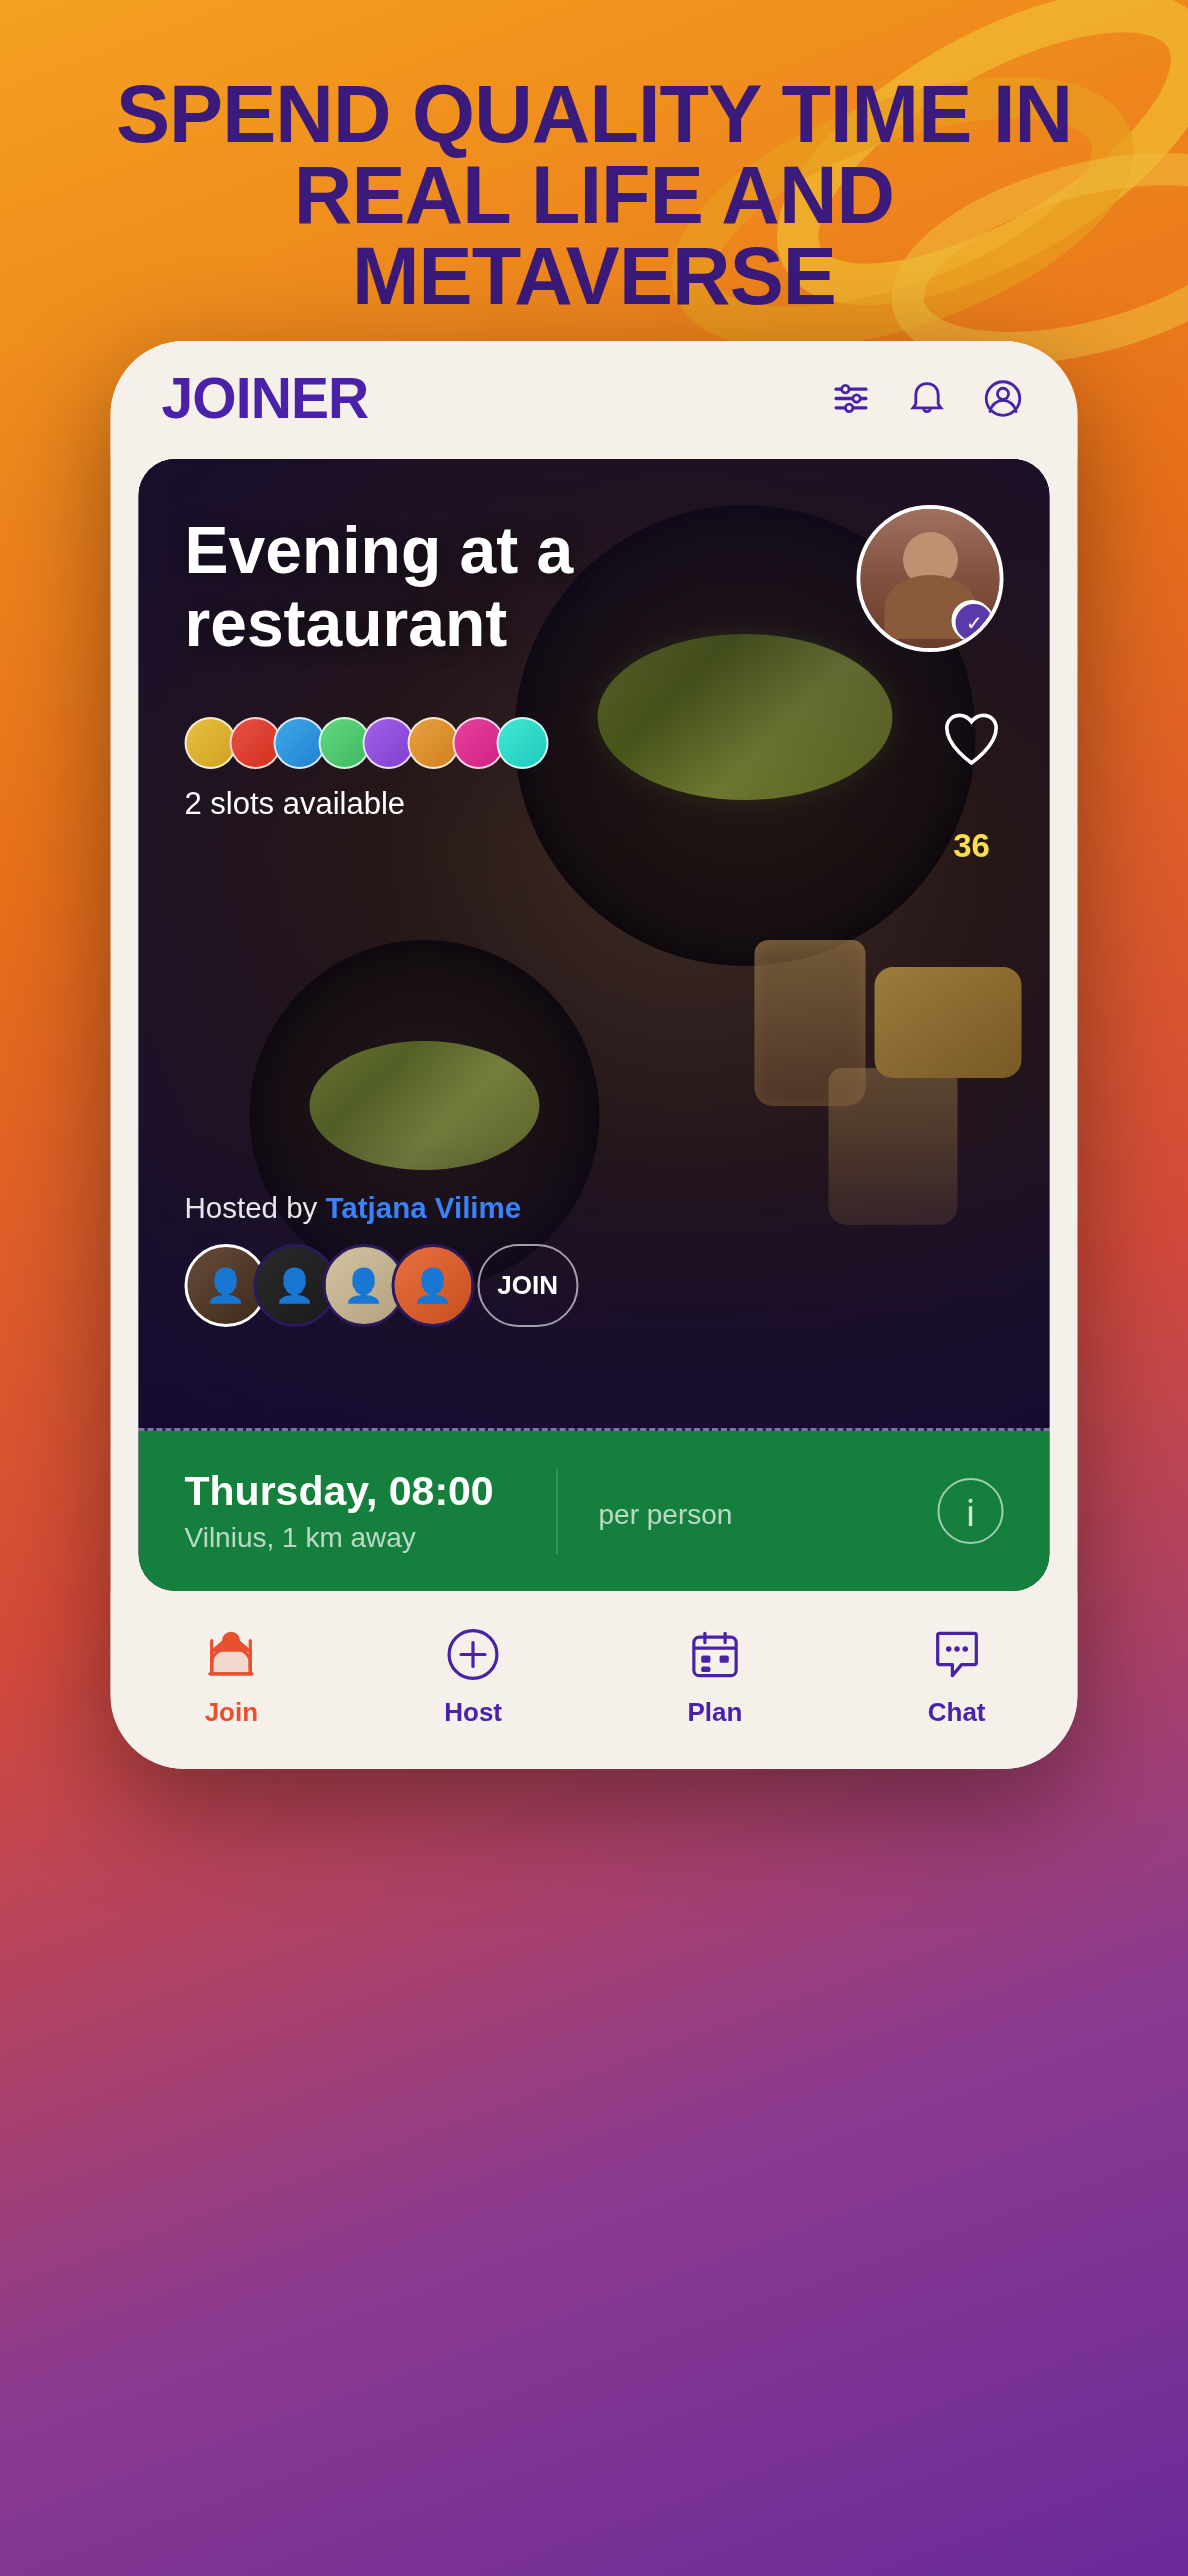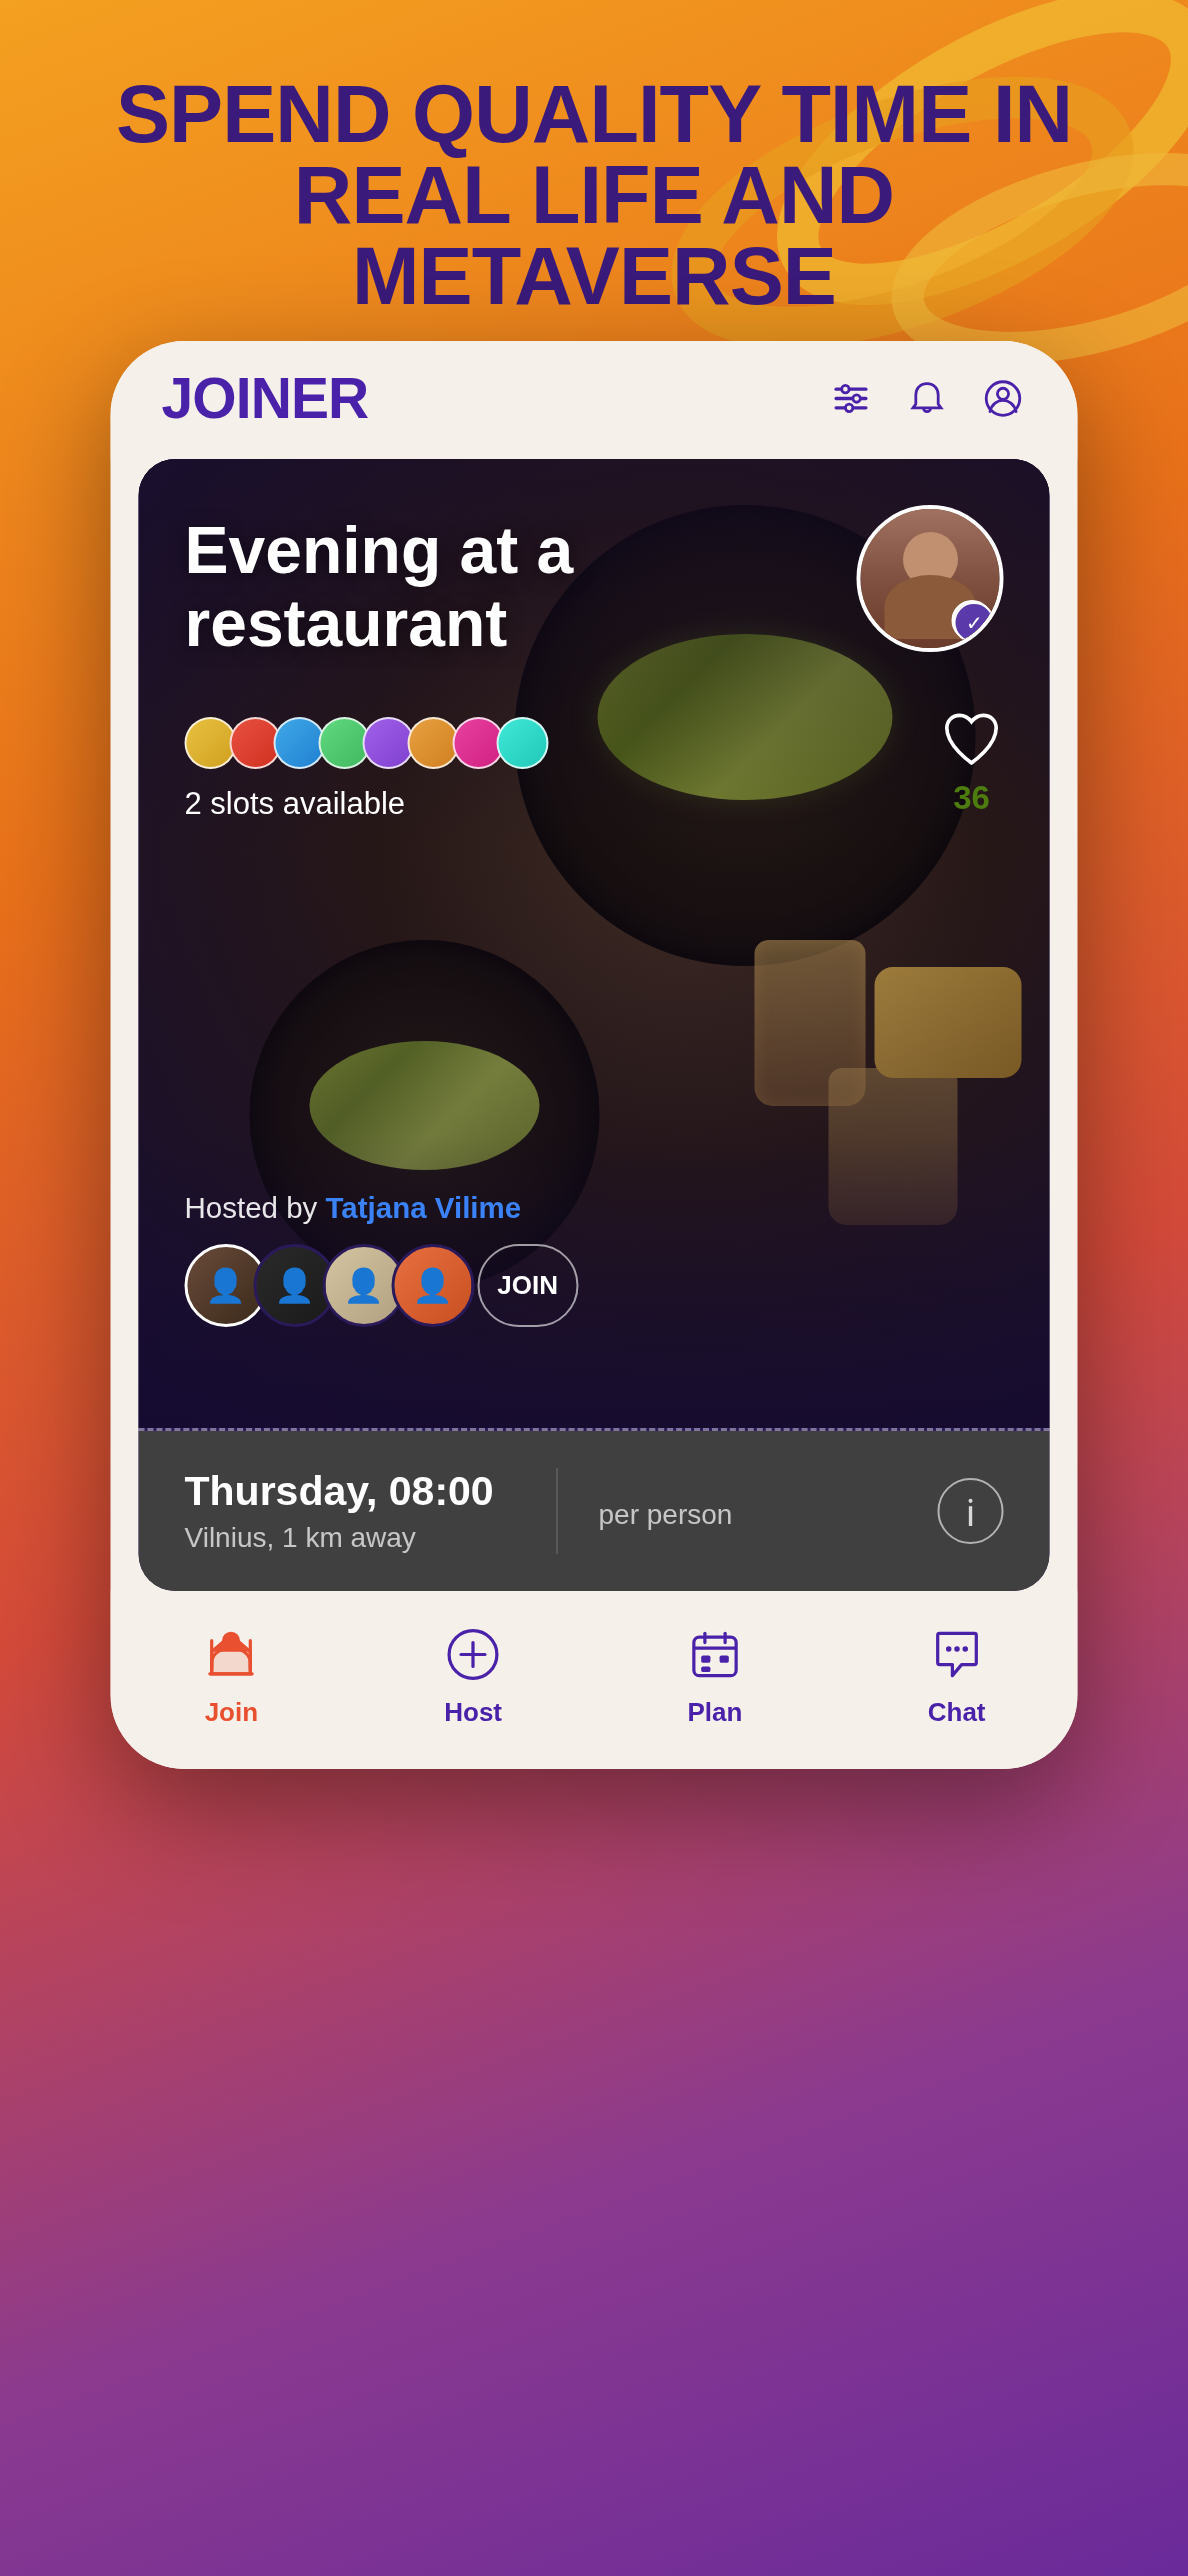--- a/index.html
+++ b/index.html
@@ -267,23 +267,24 @@
       flex-direction: column;
       align-items: center;
       gap: 7.4px;
     }
     .heart-icon {
       width: 64px;
       height: 64px;
       color: white;
     }
     .like-count {
-      color: #4d7c0f;
+      color: #fde047;
       font-size: 33px;
       font-weight: 600;
+      margin-top: 48px;
     }
 
     
     .category-tag {
       position: absolute;
       top: 405px;
       left: 46px;
       background: #e85030;
       color: white;
       padding: 16.6px 33px;
@@ -353,21 +354,21 @@
     
     .dashed-divider {
       width: 100%;
       border: none;
       border-top: 3.7px dashed rgba(255,255,255,0.4);
       margin: 0;
     }
 
     
     .event-info-bar {
-      background: #404040;
+      background: #15803d;
       padding: 37px 46px;
       display: flex;
       align-items: center;
       gap: 4px;
     }
     .info-left {
       flex: 1;
       padding-right: 37px;
       border-right: 1.8px solid rgba(255,255,255,0.25);
     }

